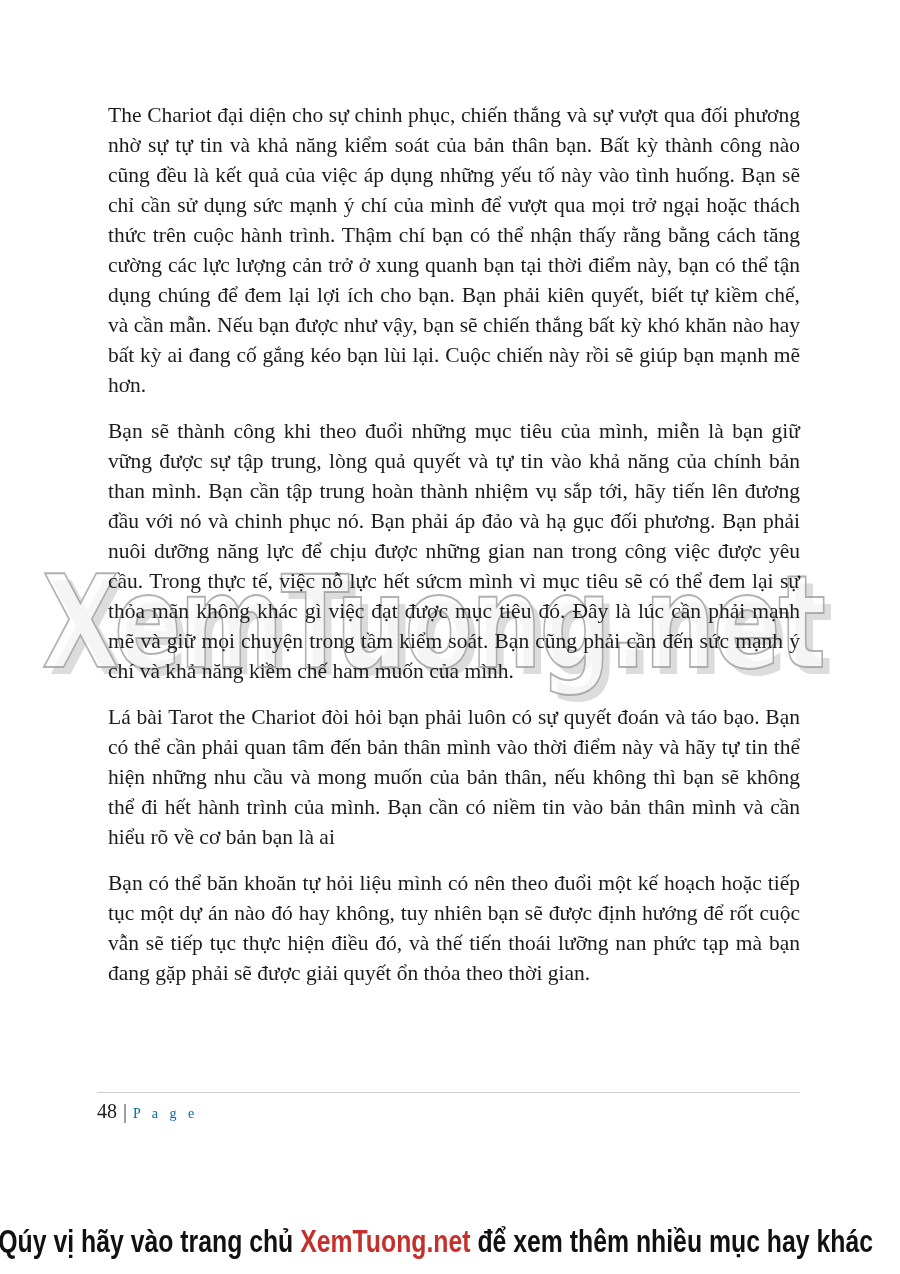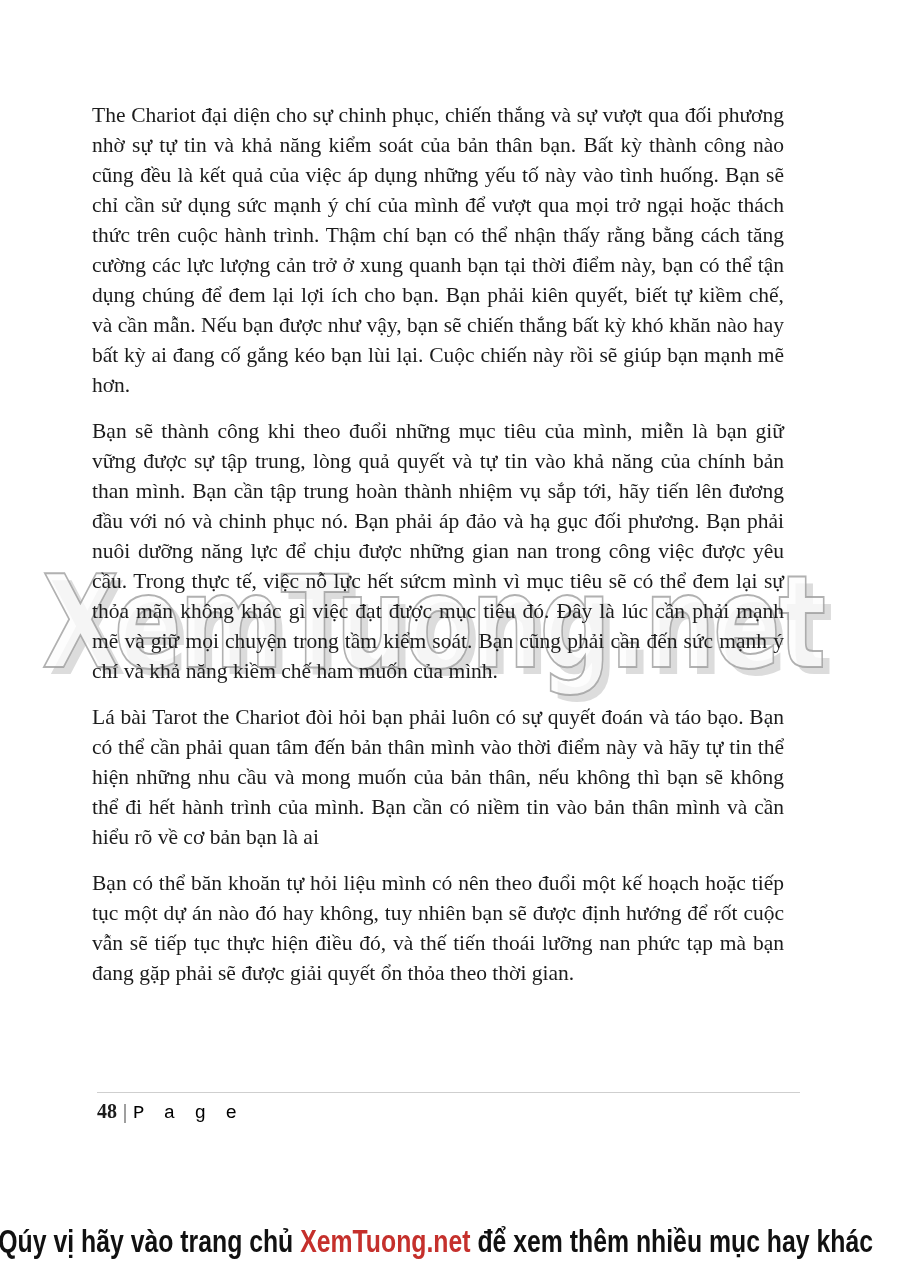--- a/index.html
+++ b/index.html
@@ -26,21 +26,21 @@
     -webkit-text-stroke: 2px rgba(158, 158, 158, 0.8);
     text-shadow: 9px 7px 0 rgba(185, 185, 185, 0.5);
     transform: scaleX(0.78);
     transform-origin: left center;
     user-select: none;
     pointer-events: none;
   }
   .content {
     position: absolute;
     top: 100px;
-    left: 92px;
+    left: 108px;
     width: 692px;
     z-index: 1;
   }
   .content p {
     margin: 0 0 16px 0;
     font-size: 21.5px;
     line-height: 30px;
     text-align: justify;
   }
   .footer-divider {
@@ -53,23 +53,23 @@
     z-index: 1;
   }
   .page-number-row {
     position: absolute;
     top: 1100px;
     left: 97px;
     z-index: 1;
     font-size: 20px;
     color: #1c1c1c;
   }
-  .page-number-row .num { font-weight: bold; }
+  .page-number-row .num { font-weight: normal; }
   .page-number-row .sep { margin: 0 6px; color: #444; }
-  .page-number-row .lbl { color: #000000; letter-spacing: 4px; font-size: 19px; font-family: Liberation Mono, monospace; }
+  .page-number-row .lbl { color: #0369a1; letter-spacing: 4px; font-size: 14px; }
   .site-footer {
     position: absolute;
     top: 1224px;
     left: 0;
     width: 872px;
     z-index: 1;
     display: flex;
     justify-content: center;
   }
   .site-footer .line {

